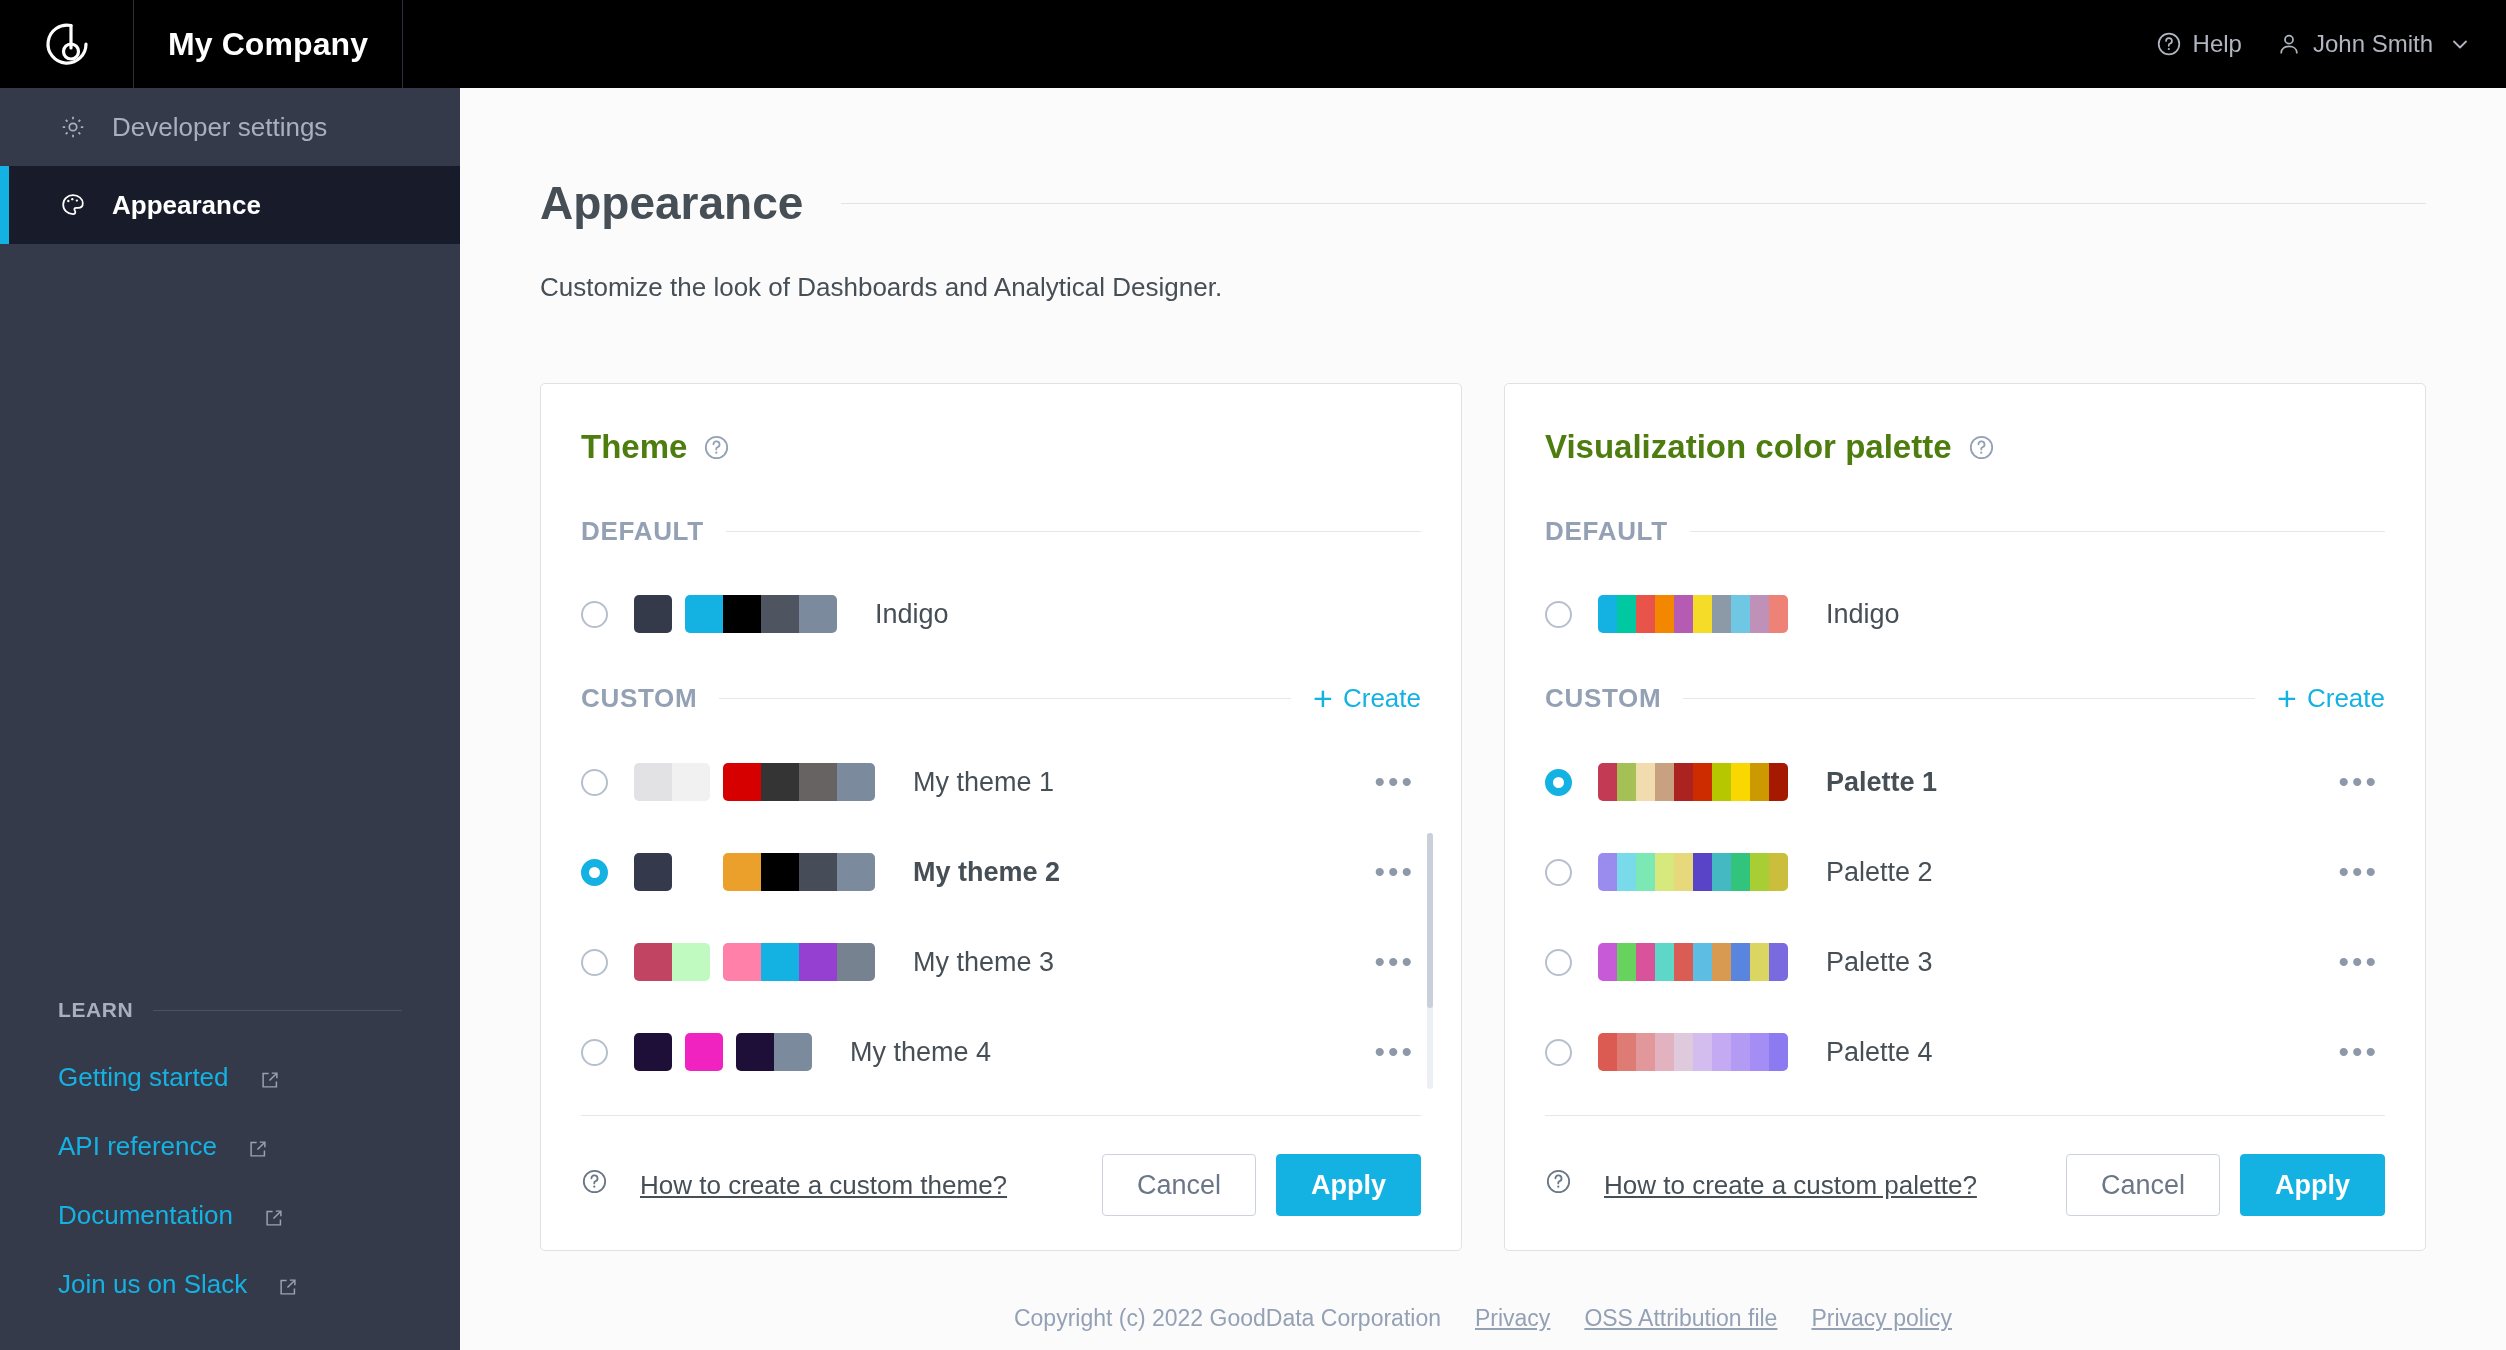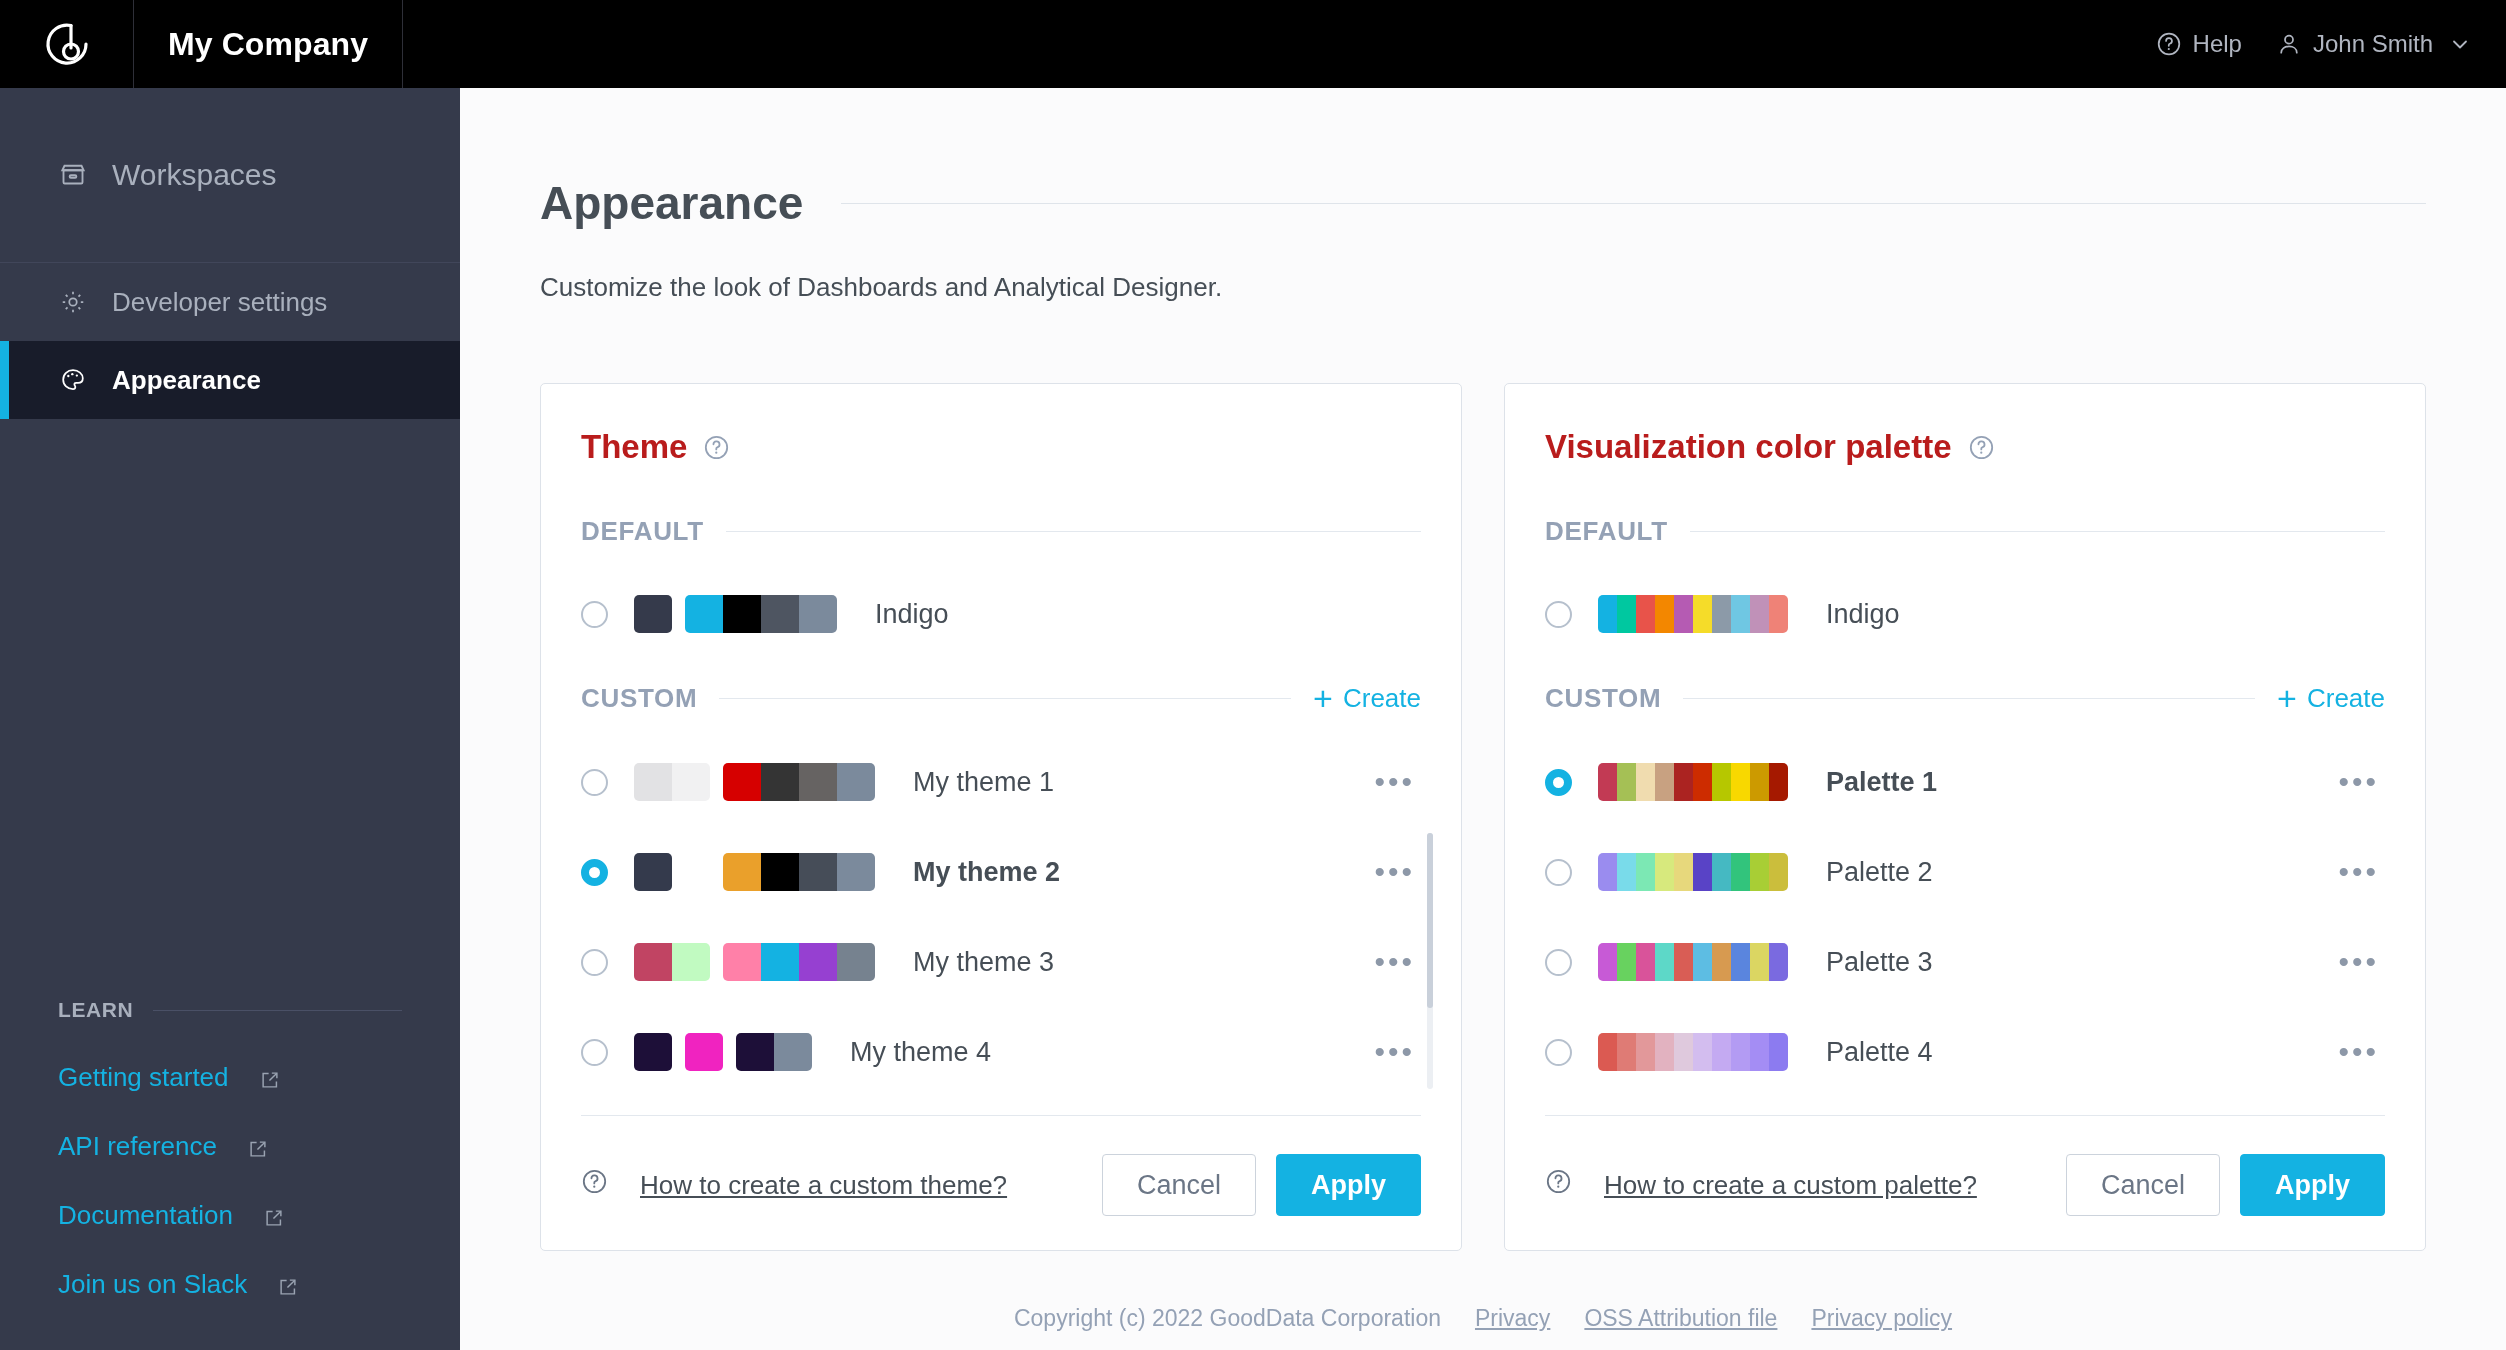--- a/index.html
+++ b/index.html
@@ -86,21 +86,21 @@
   .page-title { font-size: 46px; font-weight: 700; color: #464e56; white-space: nowrap; }
   .title-rule { flex: 1; height: 1px; background: #dfe4ea; }
   .page-desc { font-size: 26px; color: #464e56; margin-top: 42px; }
 
   .cards { display: flex; gap: 42px; margin-top: 80px; }
   .card {
     flex: 1; background: #fff; border: 1px solid #dde2e9; border-radius: 5px;
     padding: 44px 40px 34px 40px; display: flex; flex-direction: column;
   }
   .card-head { display: flex; align-items: center; gap: 16px; margin-bottom: 50px; }
-  .card-title { font-size: 33px; font-weight: 700; color: #b91c1c; }
+  .card-title { font-size: 33px; font-weight: 700; color: #4d7c0f; }
   .help-circle { width: 27px; height: 27px; }
 
   .section-head { display: flex; align-items: center; gap: 22px; margin-bottom: 22px; }
   .section-label { font-size: 26px; font-weight: 700; color: #94a1b5; letter-spacing: .7px; }
   .section-rule { flex: 1; height: 1px; background: #e3e8ee; }
   .create-btn {
     display: flex; align-items: center; gap: 10px; color: #14b2e2;
     font-size: 26px; cursor: pointer; white-space: nowrap;
   }
   .plus { font-size: 34px; line-height: 1; font-weight: 400; }
@@ -200,30 +200,20 @@
           <path d="M6 9.5 L12 15.5 L18 9.5" stroke-linecap="round" stroke-linejoin="round"></path>
         </svg>
       </span>
     </div>
   </div>
 </div>
 
 <div class="body-row">
 
   <div class="sidebar">
-    <div class="ws-block">
-      <span class="nav-icon">
-        <svg width="30" height="30" viewBox="0 0 24 24" fill="none" stroke="#a9b0bd" stroke-width="1.5">
-          <path d="M3.5 8.2 L5.2 4.6 h13.6 l1.7 3.6 z"></path>
-          <rect x="4.4" y="8.2" width="15.2" height="10.6" rx="1"></rect>
-          <rect x="9.3" y="12.2" width="5.4" height="2" rx="1"></rect>
-        </svg>
-      </span>
-      <span class="ws-label">Workspaces</span>
-    </div>
 
     <div class="nav">
       <div class="nav-item">
         <span class="nav-icon">
           <svg width="28" height="28" viewBox="0 0 24 24" fill="none" stroke="#a9b0bd" stroke-width="1.5">
             <circle cx="12" cy="12" r="3.2"></circle>
             <path d="M12 3.2v2.1M12 18.7v2.1M3.2 12h2.1M18.7 12h2.1M5.8 5.8l1.5 1.5M16.7 16.7l1.5 1.5M18.2 5.8l-1.5 1.5M7.3 16.7l-1.5 1.5"></path>
           </svg>
         </span>
         <span>Developer settings</span>

